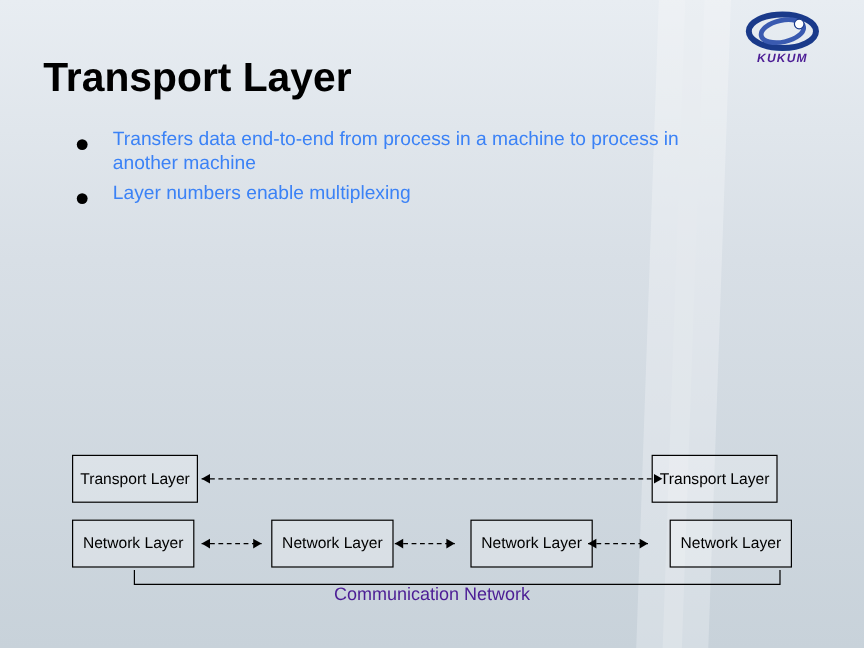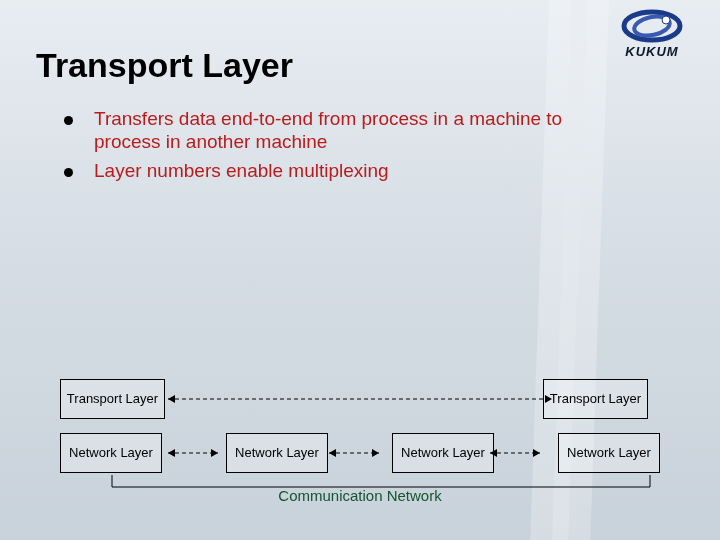--- a/index.html
+++ b/index.html
@@ -35,43 +35,43 @@
   }
   .logo {
     position: absolute;
     top: 6px;
     right: 18px;
     width: 100px;
     text-align: center;
   }
   .logo svg { display: block; margin: 0 auto; }
   .logo-text {
-    font-size: 13px;
+    font-size: 10px;
     font-weight: 900;
     letter-spacing: 1px;
-    color: #0f172a;
+    color: #4c1d95;
     font-style: italic;
     margin-top: -2px;
   }
   .title {
     font-size: 34px;
     font-weight: 700;
     color: #000;
     margin: 18px 0 22px 0;
   }
   .bullets {
     list-style: none;
     margin: 0 0 0 28px;
     max-width: 560px;
   }
   .bullets li {
     position: relative;
-    font-size: 19px;
+    font-size: 16px;
     line-height: 1.22;
-    color: #b91c1c;
+    color: #3b82f6;
     margin-bottom: 6px;
     padding-left: 30px;
   }
   .bullets li::before {
     content: "";
     position: absolute;
     left: 0;
     top: 9px;
     width: 9px;
     height: 9px;
@@ -95,21 +95,21 @@
     align-items: center;
     justify-content: center;
     text-align: center;
     font-size: 13px;
     line-height: 1.15;
   }
   .spacer { width: 105px; height: 40px; }
   .caption {
     text-align: center;
     font-size: 15px;
-    color: #14532d;
+    color: #4c1d95;
     margin-top: 2px;
   }
   
   .diagram svg.connectors {
     position: absolute;
     left: 0; top: 0;
     width: 600px;
     height: 150px;
     pointer-events: none;
   }

